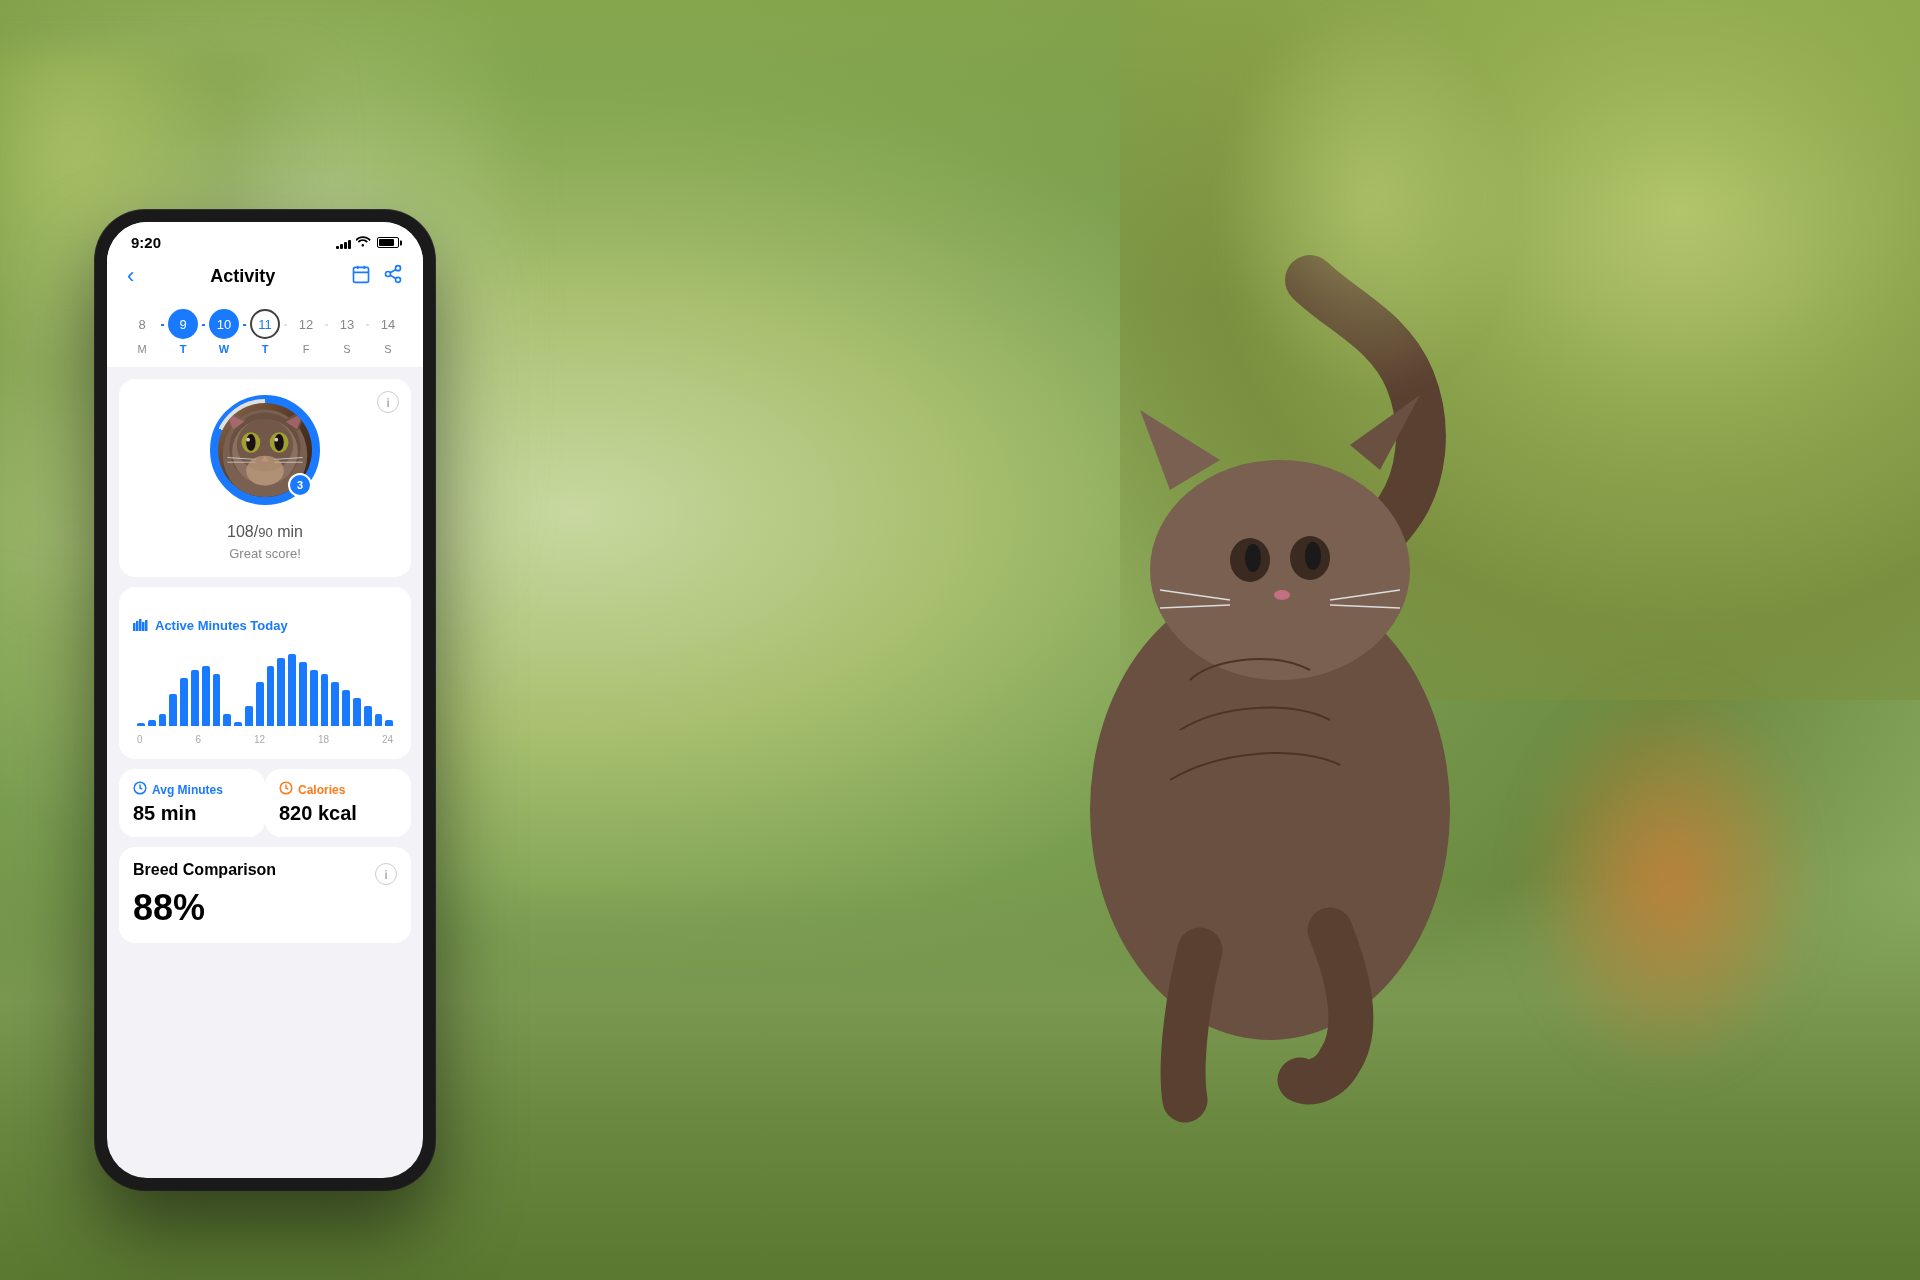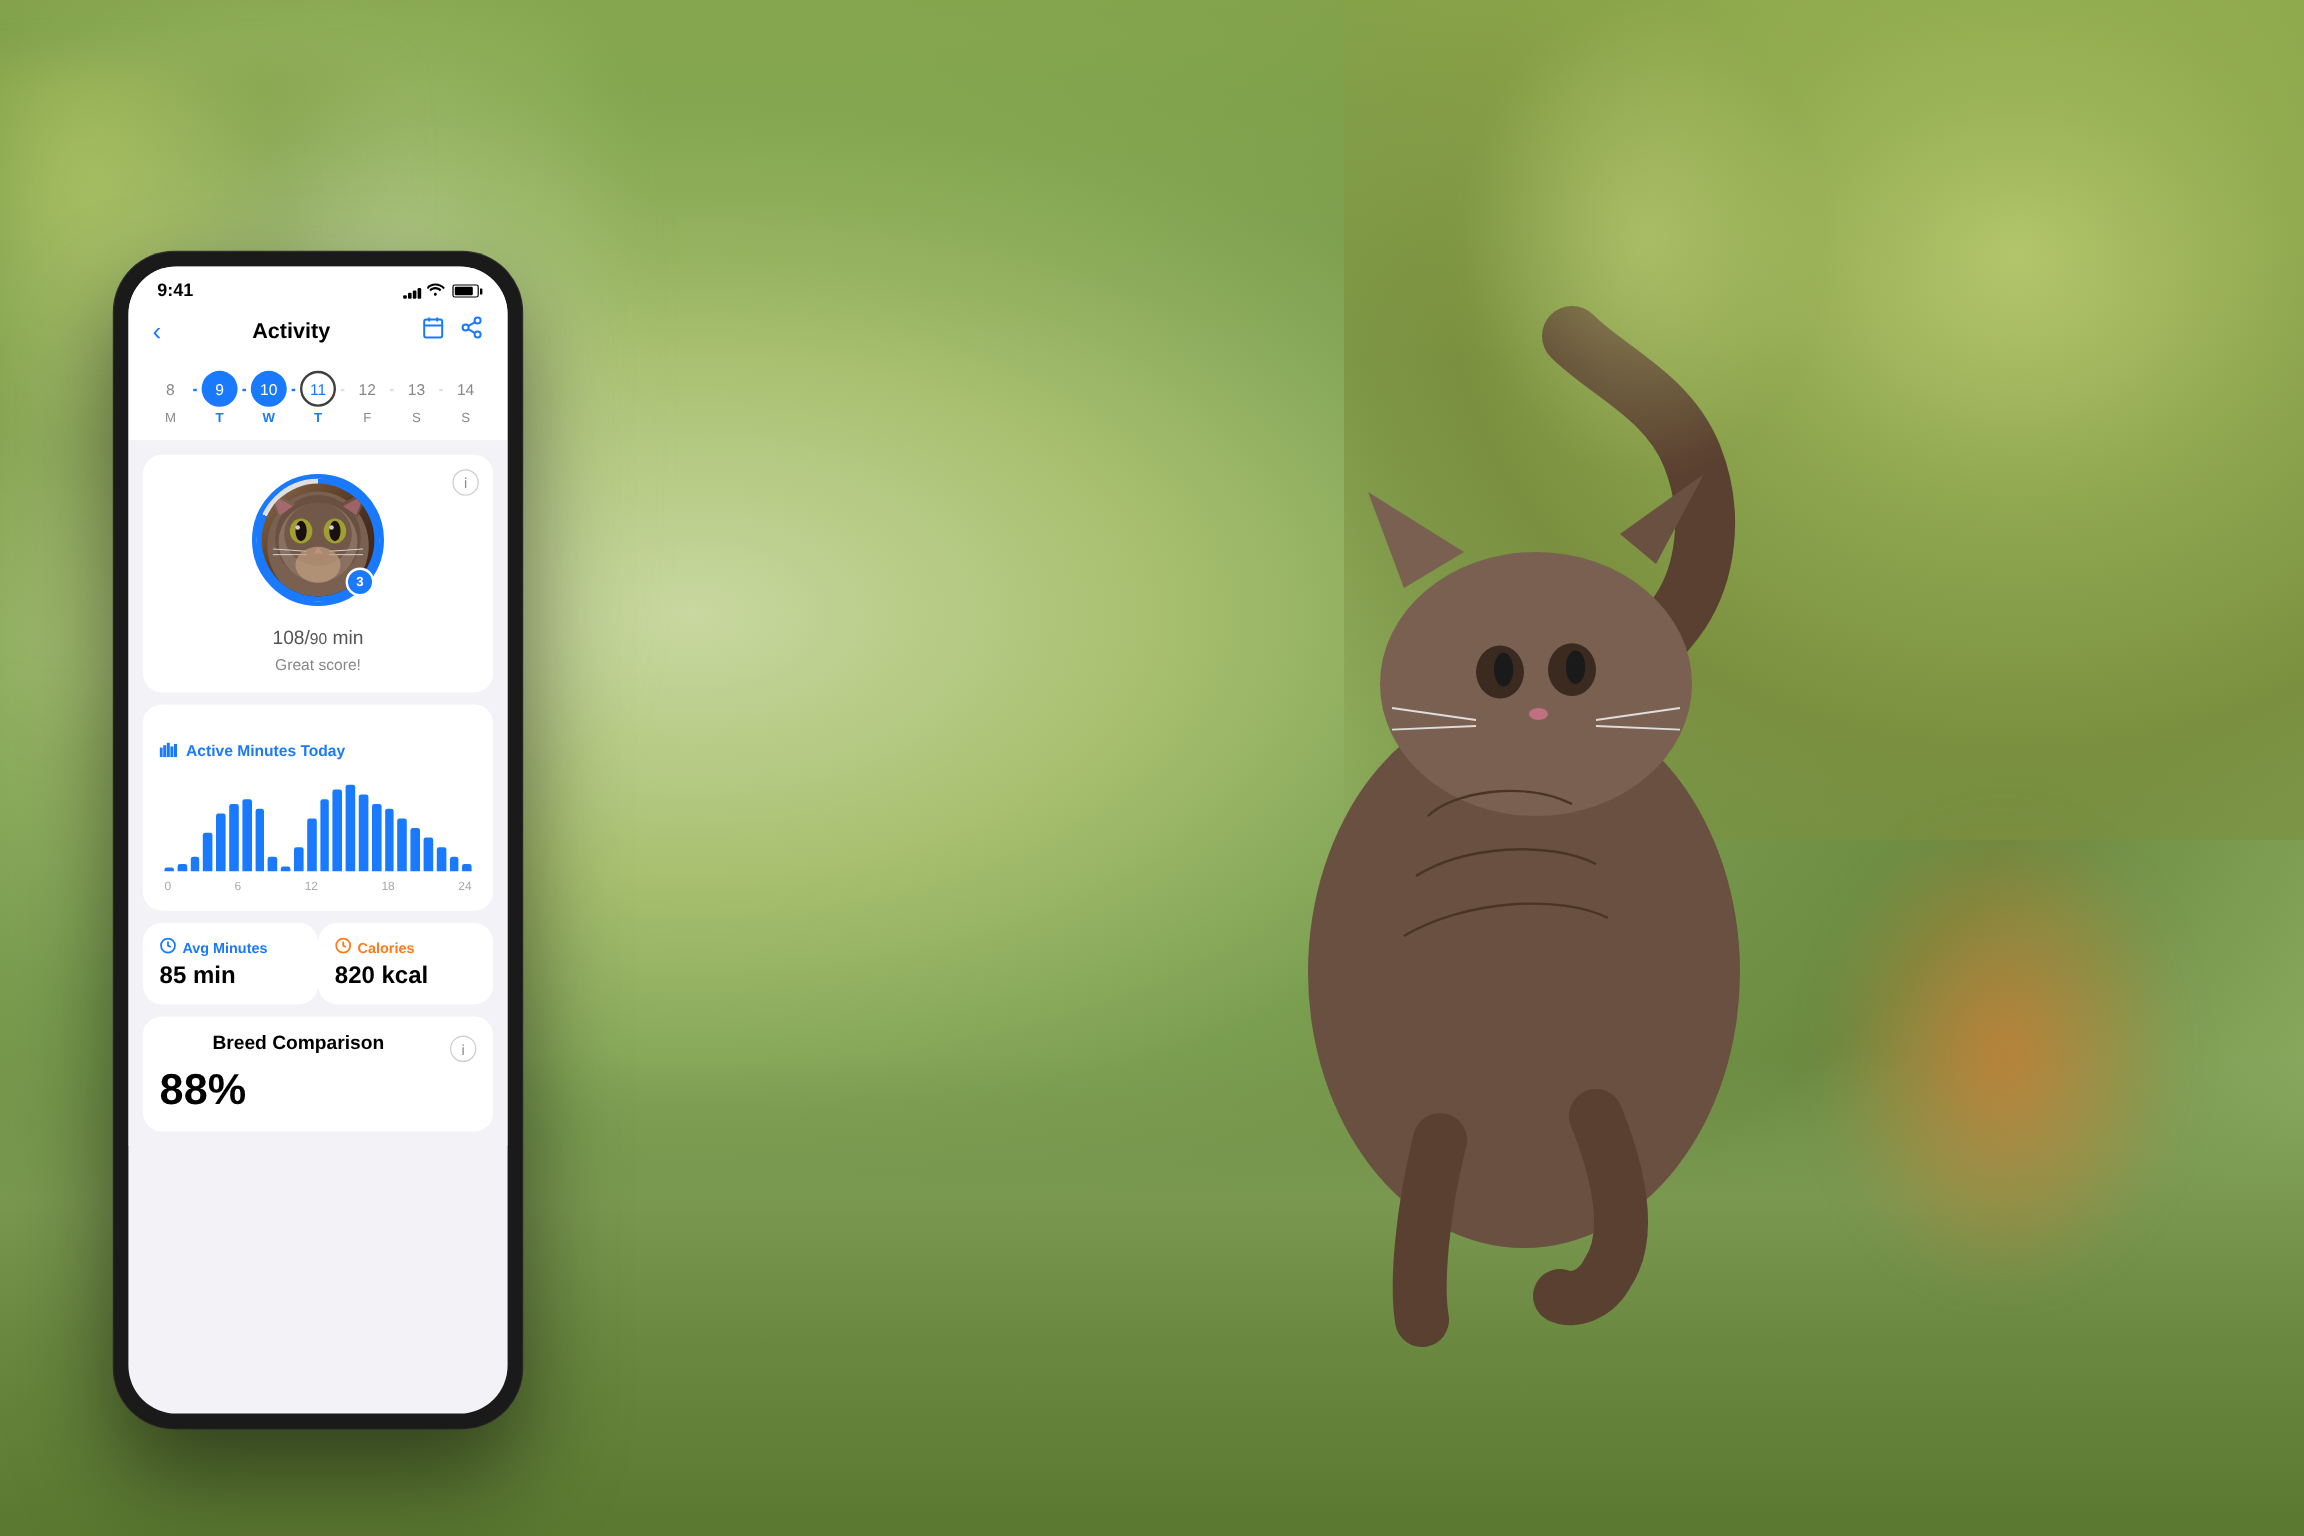--- a/index.html
+++ b/index.html
@@ -519,21 +519,21 @@
   <div style="position:absolute;top:0;left:0;right:0;height:300px;background:linear-gradient(to bottom, rgba(150,180,80,0.5) 0%, transparent 100%);pointer-events:none;"></div>
   <div style="position:absolute;top:50px;left:-50px;width:400px;height:500px;background:radial-gradient(ellipse at 30% 20%, rgba(180,200,100,0.6) 0%, rgba(120,150,60,0.4) 40%, transparent 70%);filter:blur(15px);pointer-events:none;"></div>
   <div style="position:absolute;top:0;right:400px;width:300px;height:400px;background:radial-gradient(ellipse, rgba(200,215,130,0.5) 0%, transparent 70%);filter:blur(10px);pointer-events:none;"></div>
 </div>
 
 <div class="phone-wrapper">
   <div class="phone-body">
     <div class="phone-screen">
 
       <div class="status-bar">
-        <span class="status-time">9:41</span>
+        <span class="status-time">9:20</span>
         <div class="status-icons">
           <div class="signal-bars">
             <div class="signal-bar" style="height:3px"></div>
             <div class="signal-bar" style="height:5px"></div>
             <div class="signal-bar" style="height:7px"></div>
             <div class="signal-bar" style="height:9px"></div>
           </div>
           <span class="wifi-icon">
             <svg width="16" height="12" viewBox="0 0 16 12">
                 <path d="M8 10.5c.8 0 1.5.7 1.5 1.5s-.7 1.5-1.5 1.5-1.5-.7-1.5-1.5.7-1.5 1.5-1.5zm0-3.5c1.8 0 3.4.8 4.5 2l1.4-1.4C12.4 6 10.3 5 8 5S3.6 6 2.1 7.6l1.4 1.4C4.6 7.8 6.2 7 8 7zm0-3.5C11.2 3.5 14 4.9 15.9 7l1.4-1.4C15.2 3.3 11.9 1.5 8 1.5S.8 3.3-.7 5.6L.7 7C2.6 4.9 5.1 3.5 8 3.5z" fill="#000" transform="scale(0.85)"></path>
@@ -731,21 +731,21 @@
                     <polyline points="12,6 12,12 16,14"></polyline>
                   </svg>
               </span>
               <span class="stat-label orange">Calories</span>
             </div>
             <span class="stat-value">820 kcal</span>
           </div>
         </div>
 
         <div class="breed-section">
-          <div style="display:flex;justify-content:space-between;align-items:center;margin-left:44px;">
+          <div style="display:flex;justify-content:space-between;align-items:center;">
             <span class="breed-title">Breed Comparison</span>
             <div class="info-btn" style="position:relative;top:auto;right:auto;">ℹ</div>
           </div>
           <span class="breed-pct">88%</span>
         </div>
 
       </div>
     </div>
   </div>
 </div>

